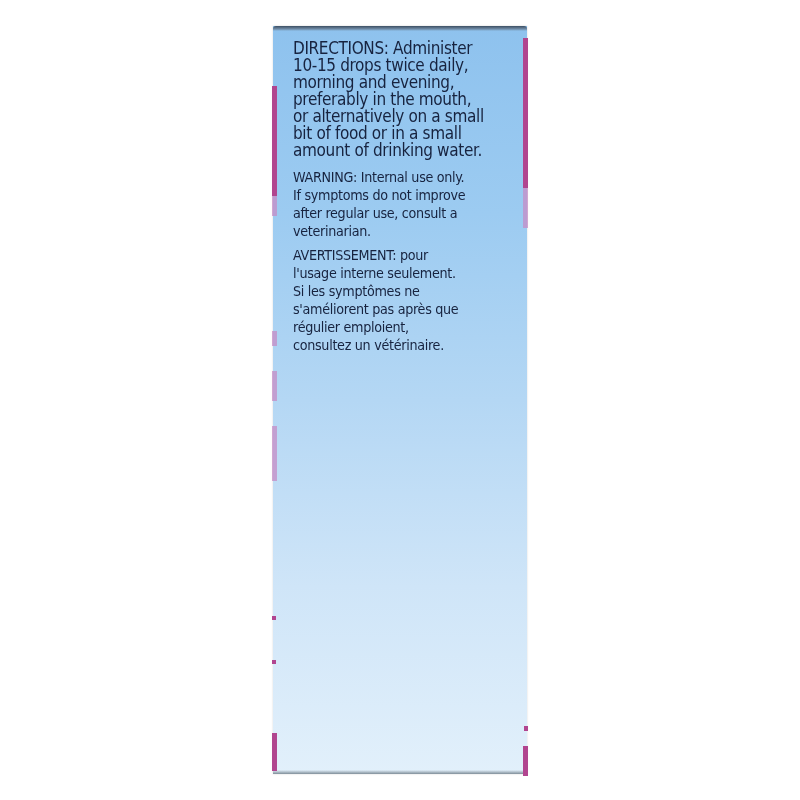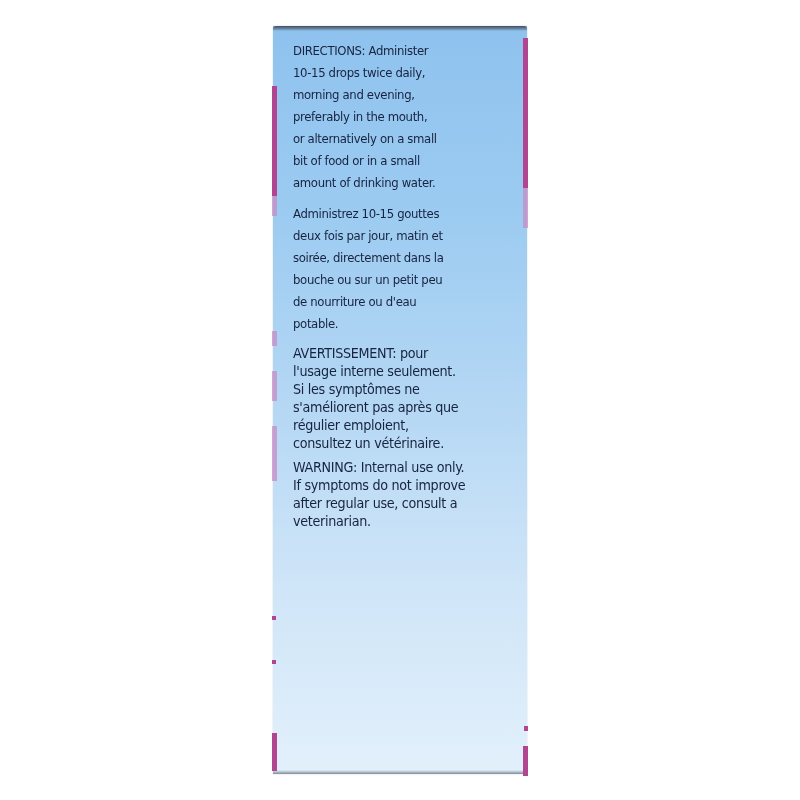--- a/index.html
+++ b/index.html
@@ -54,22 +54,22 @@
       position: absolute;
       left: 20px;
       top: 14px;
       width: 230px;
       color: #17233f;
       font-family: "DejaVu Sans Condensed", "Liberation Sans Narrow", "DejaVu Sans", sans-serif;
       font-stretch: condensed;
     }
     .para {
       margin: 0 0 9px 0;
-      font-size: 13px;
-      line-height: 22px;
+      font-size: 17px;
+      line-height: 17px;
       letter-spacing: -0.35px;
       white-space: pre-line;
     }
     .para.small {
       font-size: 14.2px;
       line-height: 18px;
       letter-spacing: -0.3px;
       margin-bottom: 6px;
     }
   </style>
@@ -96,31 +96,25 @@
     <div class="stripe right" style="top:720px;height:30px;"></div>
 
     <div class="text-block">
       <p class="para">DIRECTIONS: Administer
 10-15 drops twice daily,
 morning and evening,
 preferably in the mouth,
 or alternatively on a small
 bit of food or in a small
 amount of drinking water.</p>
-      <p class="para">Administrez 10-15 gouttes
-deux fois par jour, matin et
-soirée, directement dans la
-bouche ou sur un petit peu
-de nourriture ou d'eau
-potable.</p>
+      <p class="para small">WARNING: Internal use only.
+If symptoms do not improve
+after regular use, consult a
+veterinarian.</p>
       <p class="para small">AVERTISSEMENT: pour
 l'usage interne seulement.
 Si les symptômes ne
 s'améliorent pas après que
 régulier emploient,
 consultez un vétérinaire.</p>
-      <p class="para small">WARNING: Internal use only.
-If symptoms do not improve
-after regular use, consult a
-veterinarian.</p>
     </div>
   </div>
 </div>
 
 </body></html>

